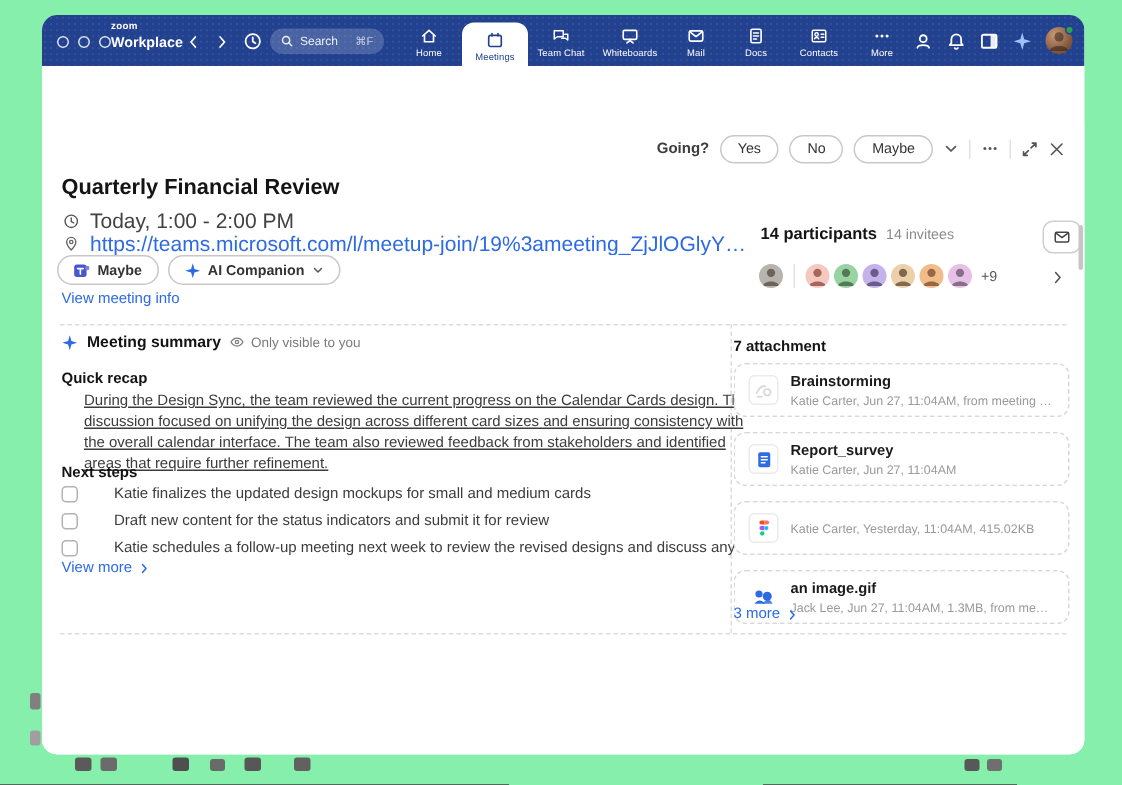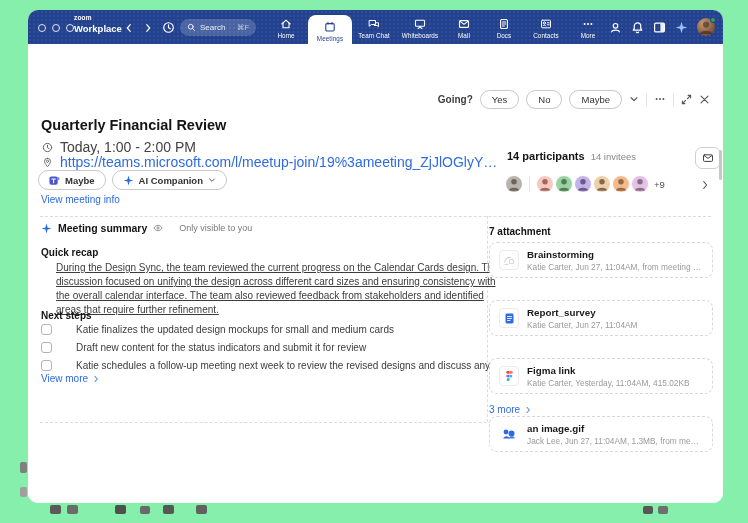--- a/index.html
+++ b/index.html
@@ -65,30 +65,30 @@
   .av { position:relative; width:18px; height:18px; border-radius:50%; border:1px solid #fff; flex:0 0 auto; margin-right:1px; overflow:hidden; }
   .av-div { width:1px; height:16px; background:#e3e3e3; margin:0 6px 0 5px; }
   .overflow-n { font-size:9.5px; color:#555; margin-left:4px; }
   .p-chevron { position:absolute; left:672px; top:96px; color:#555; cursor:pointer; }
 
   .hr-dash { position:absolute; left:12px; right:12px; border-top:1px dashed #dcdcdc; }
   .vr-dash { position:absolute; left:459px; top:132px; height:206px; border-left:1px dashed #dcdcdc; }
 
   .summary-head { position:absolute; left:13px; top:138px; display:flex; align-items:center; gap:6px; }
   .summary-title { font-size:10.5px; font-weight:700; color:#141414; }
-  .visibility { font-size:9px; color:#7a7a7a; display:flex; align-items:flex-end; gap:16px; }
+  .visibility { font-size:9px; color:#7a7a7a; display:flex; align-items:flex-end; gap:4px; }
   .sec-sub { position:absolute; left:13px; font-size:10px; font-weight:700; color:#141414; }
   .recap-body { position:absolute; left:28px; top:177px; width:444px; font-size:10px; line-height:14px; color:#3c3c3c;text-decoration:underline; }
   .step-row { position:absolute; left:13px; display:flex; align-items:center; gap:24px; }
   .checkbox { width:11px; height:11px; border:1px solid #b3b3b3; border-radius:3px; background:#fff; cursor:pointer; flex:0 0 auto; }
   .step-text { font-size:10px; color:#3c3c3c; white-space:nowrap; }
   .view-more { position:absolute; left:13px; top:289px; }
 
   .attach-title { position:absolute; left:461px; top:142px; font-size:10px; font-weight:700; color:#141414; }
-  .cards { position:absolute; left:461px; top:158px; width:224px; display:flex; flex-direction:column; gap:22px; }
+  .cards { position:absolute; left:461px; top:158px; width:224px; display:flex; flex-direction:column; gap:10px; }
   .card { height:36px; border:1px dashed #d8d8d8; border-radius:8px; background:#fff; display:flex; align-items:center;
     padding:0 9px; gap:8px; cursor:pointer; }
   .fico { width:20px; height:20px; border-radius:4px; flex:0 0 auto; display:flex; align-items:center; justify-content:center; }
   .fico.framed { background:#fff; border:1px solid #ebebeb; }
   .card-txt { min-width:0; display:flex; flex-direction:column; gap:2px; }
   .card-name { font-size:9.8px; font-weight:700; color:#1a1a1a; white-space:nowrap; overflow:hidden; text-overflow:ellipsis; }
   .card-meta { font-size:8.3px; color:#9a9a9a; white-space:nowrap; overflow:hidden; text-overflow:ellipsis; }
   .more-link { position:absolute; left:461px; top:320px; }
 
   .scroll-thumb { position:absolute; right:1px; top:66px; width:3px; height:30px; border-radius:2px; background:#c6c6c6; }
@@ -461,21 +461,20 @@
           <span class="fico framed">
             <svg width="11" height="13" viewBox="0 0 10 14">
                 <path d="M3 1 h2 v3 H3 a1.5 1.5 0 1 1 0-3 Z" fill="#f24e1e"></path>
                 <path d="M5 1 h2 a1.5 1.5 0 1 1 0 3 H5 Z" fill="#ff7262"></path>
                 <path d="M3 5 h2 v3 H3 a1.5 1.5 0 1 1 0-3 Z" fill="#a259ff"></path>
                 <circle cx="6.5" cy="6.5" r="1.5" fill="#1abcfe"></circle>
                 <path d="M3 9 h2 v1.5 A1.5 1.5 0 1 1 3 9 Z" fill="#0acf83"></path>
               </svg>
           </span>
           <span class="card-txt">
-            <span class="card-name">Figma link</span>
             <span class="card-meta">Katie Carter, Yesterday, 11:04AM, 415.02KB</span>
           </span>
         </div>
 
         <div class="card">
           <span class="fico">
             <svg width="16" height="16" viewBox="0 0 16 16" fill="#2D6AE3">
                 <circle cx="5" cy="6" r="2.4"></circle>
                 <circle cx="10.5" cy="7.5" r="3"></circle>
                 <path d="M2 12.5 C4 9.5 7 9.5 9 12.5 Z"></path>

